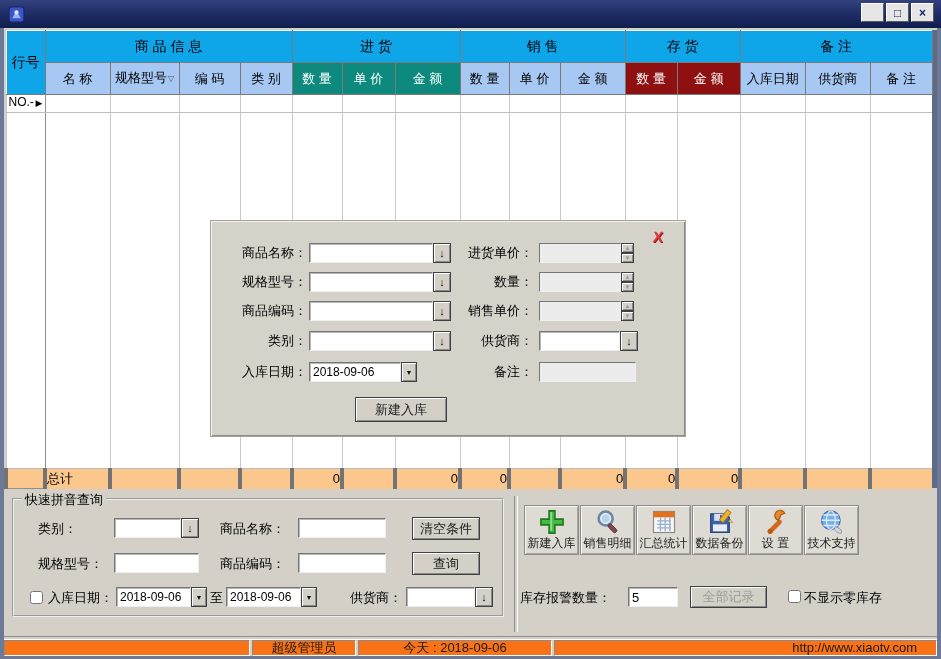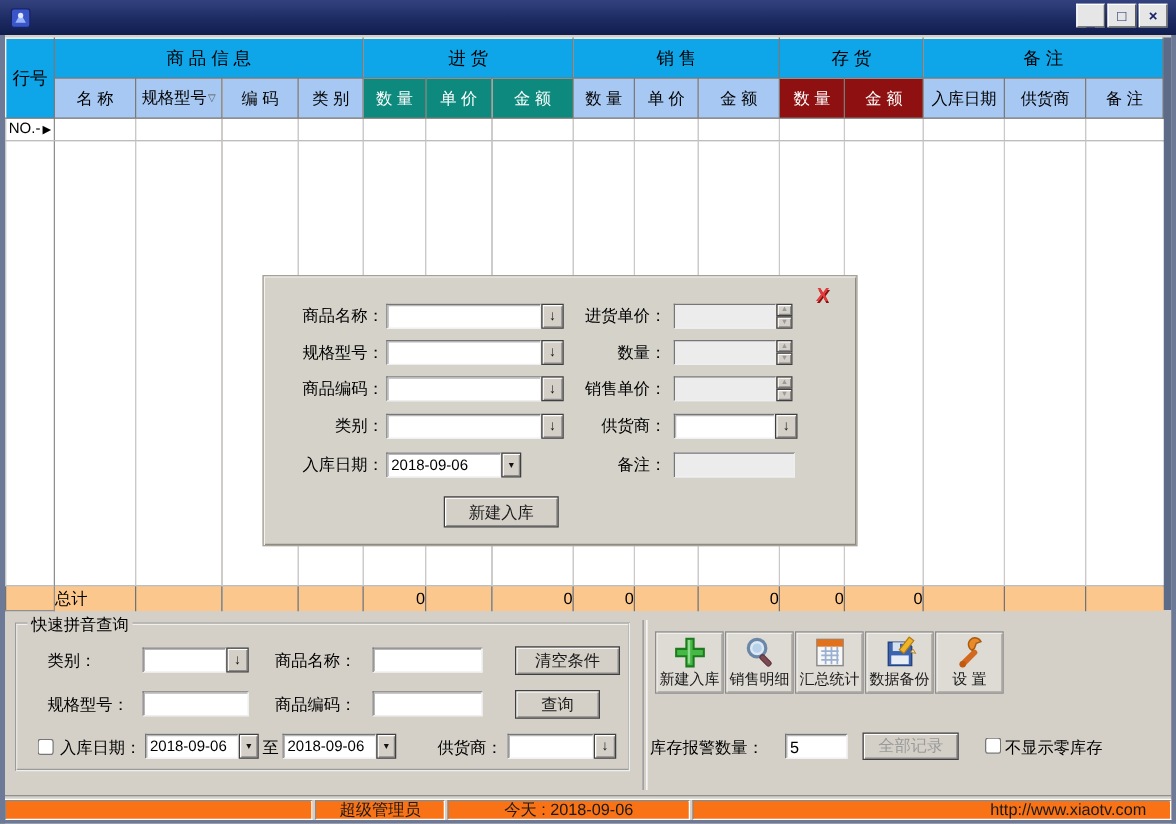--- a/index.html
+++ b/index.html
@@ -37,21 +37,21 @@
   .teal{background:#0d8a7d;color:#fff;}
   .red{background:#8e1010;color:#fff;}
   .rowhdr{background:#d4d0c8;font-size:13px;}
   .sortg{font-size:8px;color:#555;vertical-align:middle;margin-left:1px;}
   tr.row1 td{height:18px;background:#fff;border-left:1px solid #c9c9c9;border-bottom:1px solid #bdbdbd;}
   td.ind{background:#d4d0c8;border:1px solid #8f8f8f;font-size:12px;padding:0 2px;
     white-space:nowrap;}
   td.ind .arr{float:right;font-size:9px;line-height:17px;}
   tr.filler td{height:356px;background:#fff;border-left:1px solid #c9c9c9;}
   td.find{background:#fff;border:none;border-right:1px solid #8f8f8f;}
-  tr.total td{height:20px;background:#fcc78c;border-left:1px solid #737373;
+  tr.total td{height:20px;background:#fcc78c;border-left:4px solid #737373;
     border-top:1px solid #bdbdbd;font-size:13px;}
   td.tind{background:#d4d0c8;border:1px solid #8f8f8f;}
   .tl{padding-left:12px;text-align:left;}
   .num{text-align:right;padding-right:8px;}
 
   
   .tbx{background:#fff;border:1px solid;border-color:#767676 #efefef #efefef #767676;
     box-shadow:inset 1px 1px 0 rgba(50,50,50,.35);
     font:13px "Liberation Sans","DejaVu Sans",sans-serif;padding:0 3px;height:20px;
     box-sizing:border-box;outline:none;}
@@ -309,21 +309,21 @@
 
 <span class="gbox-title">快速拼音查询</span>
 <div class="gbox">
   <span class="lbl" style="left:24px;top:19px;">类别：</span>
   <div class="combo" style="left:100px;top:18px;width:85px;">
     <input class="tbx" style="">
     <button class="cbtn">↓</button>
   </div>
   <span class="lbl" style="left:206px;top:19px;">商品名称：</span>
   <input class="tbx" style="position: absolute; left: 284px; top: 18px; width: 88px;">
-  <button class="btn3d" style="position:absolute;left:398px;top:17px;width:84px;height:23px;">清空条件</button>
+  <button class="btn3d" style="position:absolute;left:398px;top:17px;width:68px;height:23px;">清空条件</button>
 
   <span class="lbl" style="left:24px;top:54px;">规格型号：</span>
   <input class="tbx" style="position: absolute; left: 100px; top: 53px; width: 85px;">
   <span class="lbl" style="left:206px;top:54px;">商品编码：</span>
   <input class="tbx" style="position: absolute; left: 284px; top: 53px; width: 88px;">
   <button class="btn3d" style="position:absolute;left:398px;top:52px;width:68px;height:23px;">查询</button>
 
   <input type="checkbox" style="position: absolute; left: 16px; top: 91px;">
   <span class="lbl" style="left:34px;top:88px;">入库日期：</span>
   <div class="combo" style="left:102px;top:87px;width:91px;">
@@ -379,20 +379,29 @@
     <span class="tlabel">数据备份</span>
   </div>
   <div class="toolbtn">
     <svg viewBox="0 0 24 24">
       <path d="M7 20l8-8" stroke="#d2691e" stroke-width="4" stroke-linecap="round"></path>
       <path d="M13.5 10.5a4.5 4.5 0 1 1 6-6l-3.2 1.2-1.2 3.2z" fill="#e88a2a" stroke="#a85a10"></path>
       <circle cx="7" cy="20" r="2.2" fill="#c05a10"></circle>
     </svg>
     <span class="tlabel">设 置</span>
   </div>
+  <div class="toolbtn">
+    <svg viewBox="0 0 24 24">
+      <circle cx="11" cy="10.5" r="8" fill="#79b0e4" stroke="#3a6aaa"></circle>
+      <ellipse cx="11" cy="10.5" rx="3.8" ry="8" fill="none" stroke="#d9e9f8" stroke-width="1.1"></ellipse>
+      <path d="M3 10.5h16M4.5 6h13M4.5 15h13" stroke="#d9e9f8" stroke-width="1.1"></path>
+      <path d="M15 16c3 .8 6 2.8 5 5.5-2 .8-4.8-1.2-5.8-3" fill="#cfd6dd" stroke="#8a949e" stroke-width=".8"></path>
+    </svg>
+    <span class="tlabel">技术支持</span>
+  </div>
 </div>
 
 <span class="lbl" style="left:520px;top:588px;">库存报警数量：</span>
 <input class="tbx" style="position: absolute; left: 628px; top: 587px; width: 50px;" value="5">
 <button class="btn3d disabled-btn" style="position:absolute;left:690px;top:586px;width:77px;height:22px;">全部记录</button>
 <input type="checkbox" style="position: absolute; left: 788px; top: 590px;">
 <span class="lbl" style="left:804px;top:588px;">不显示零库存</span>
 
 <div class="hdiv"></div>
 <div class="ssec" style="left:4px;width:246px;"></div>

